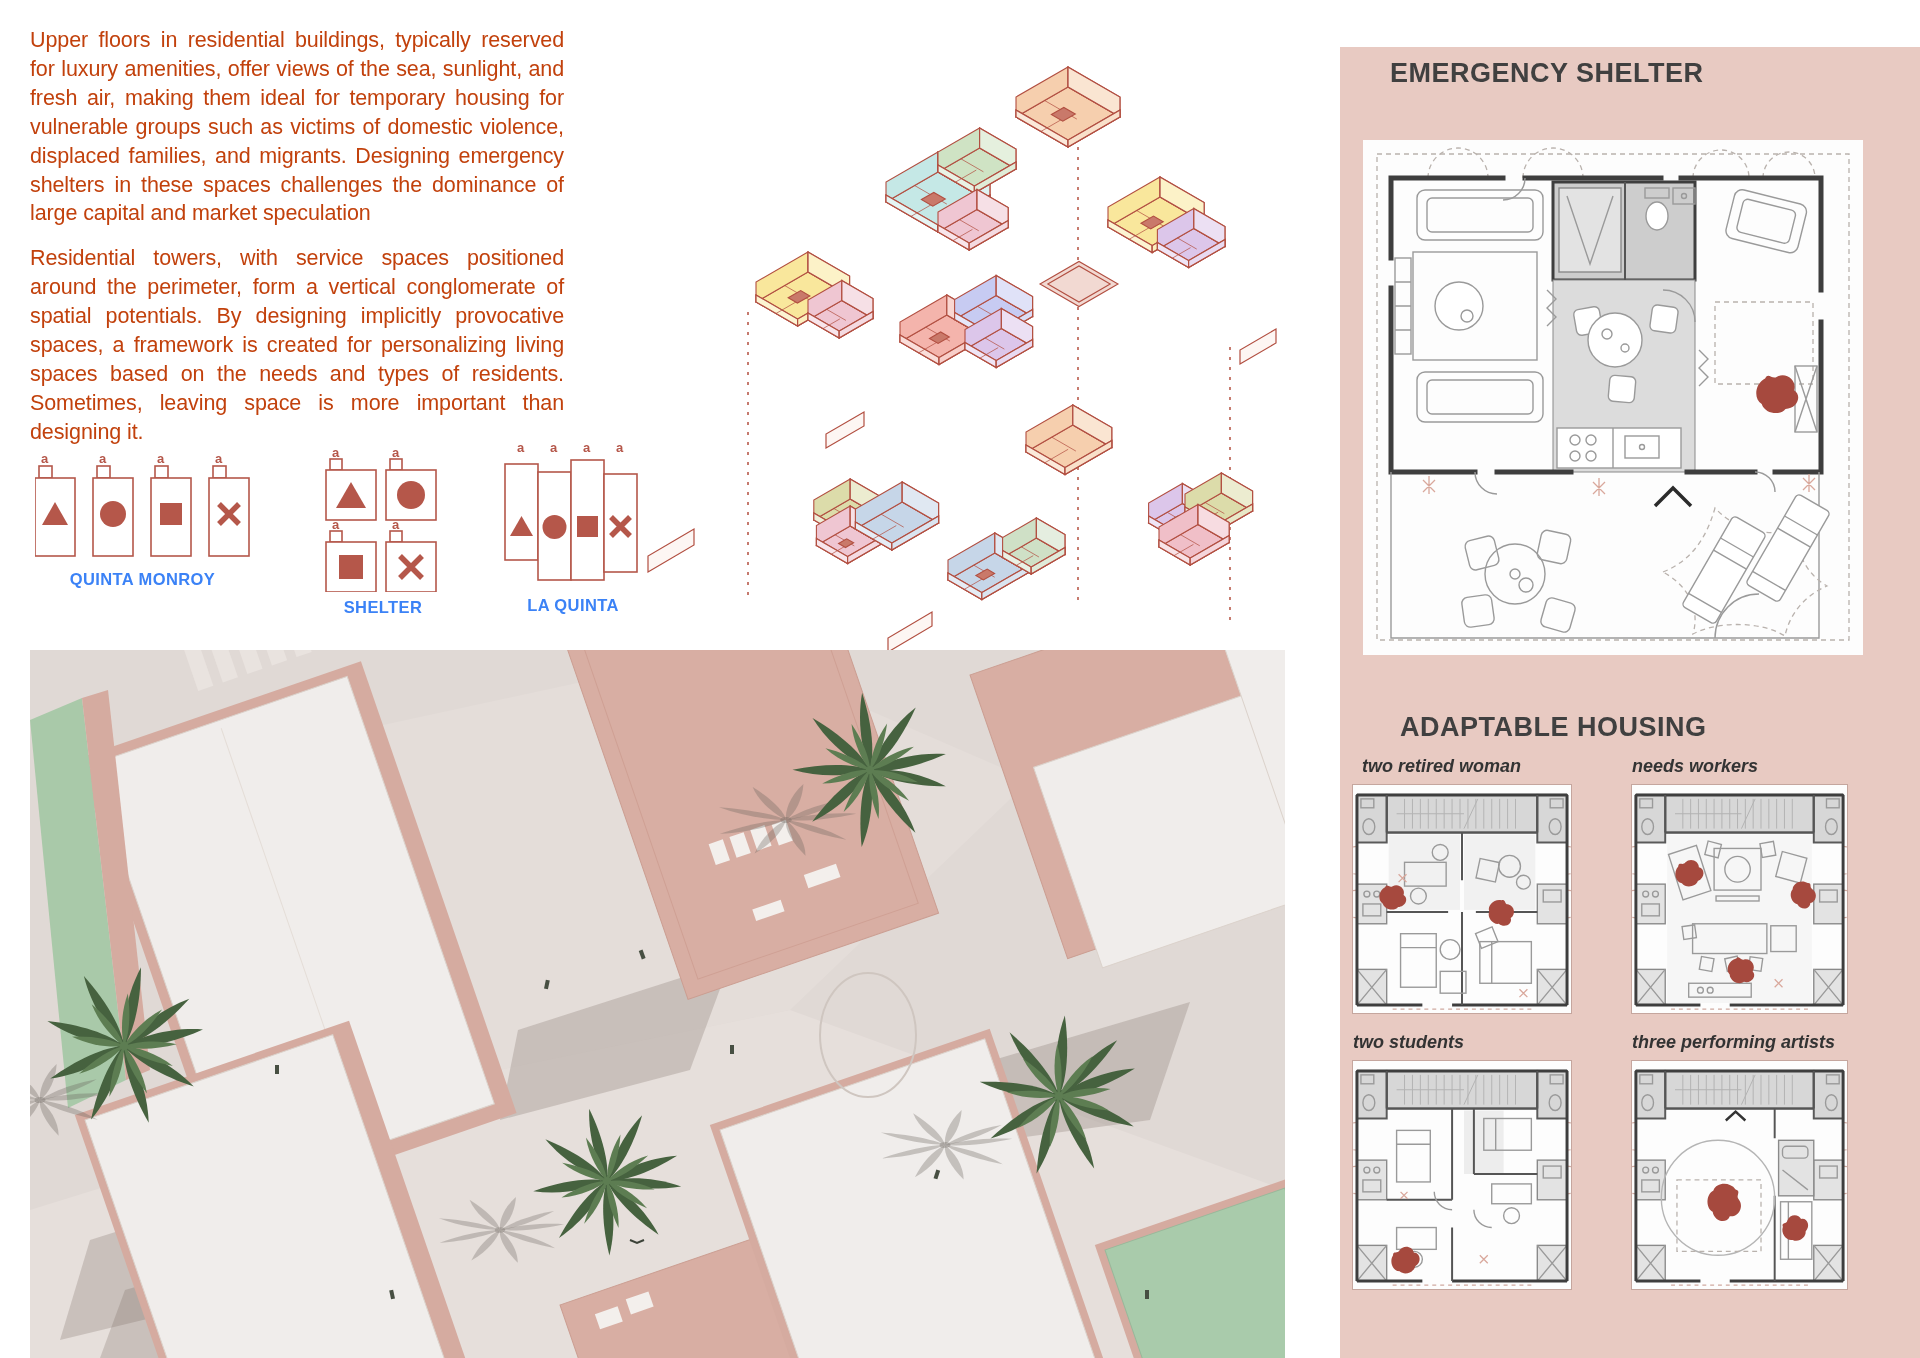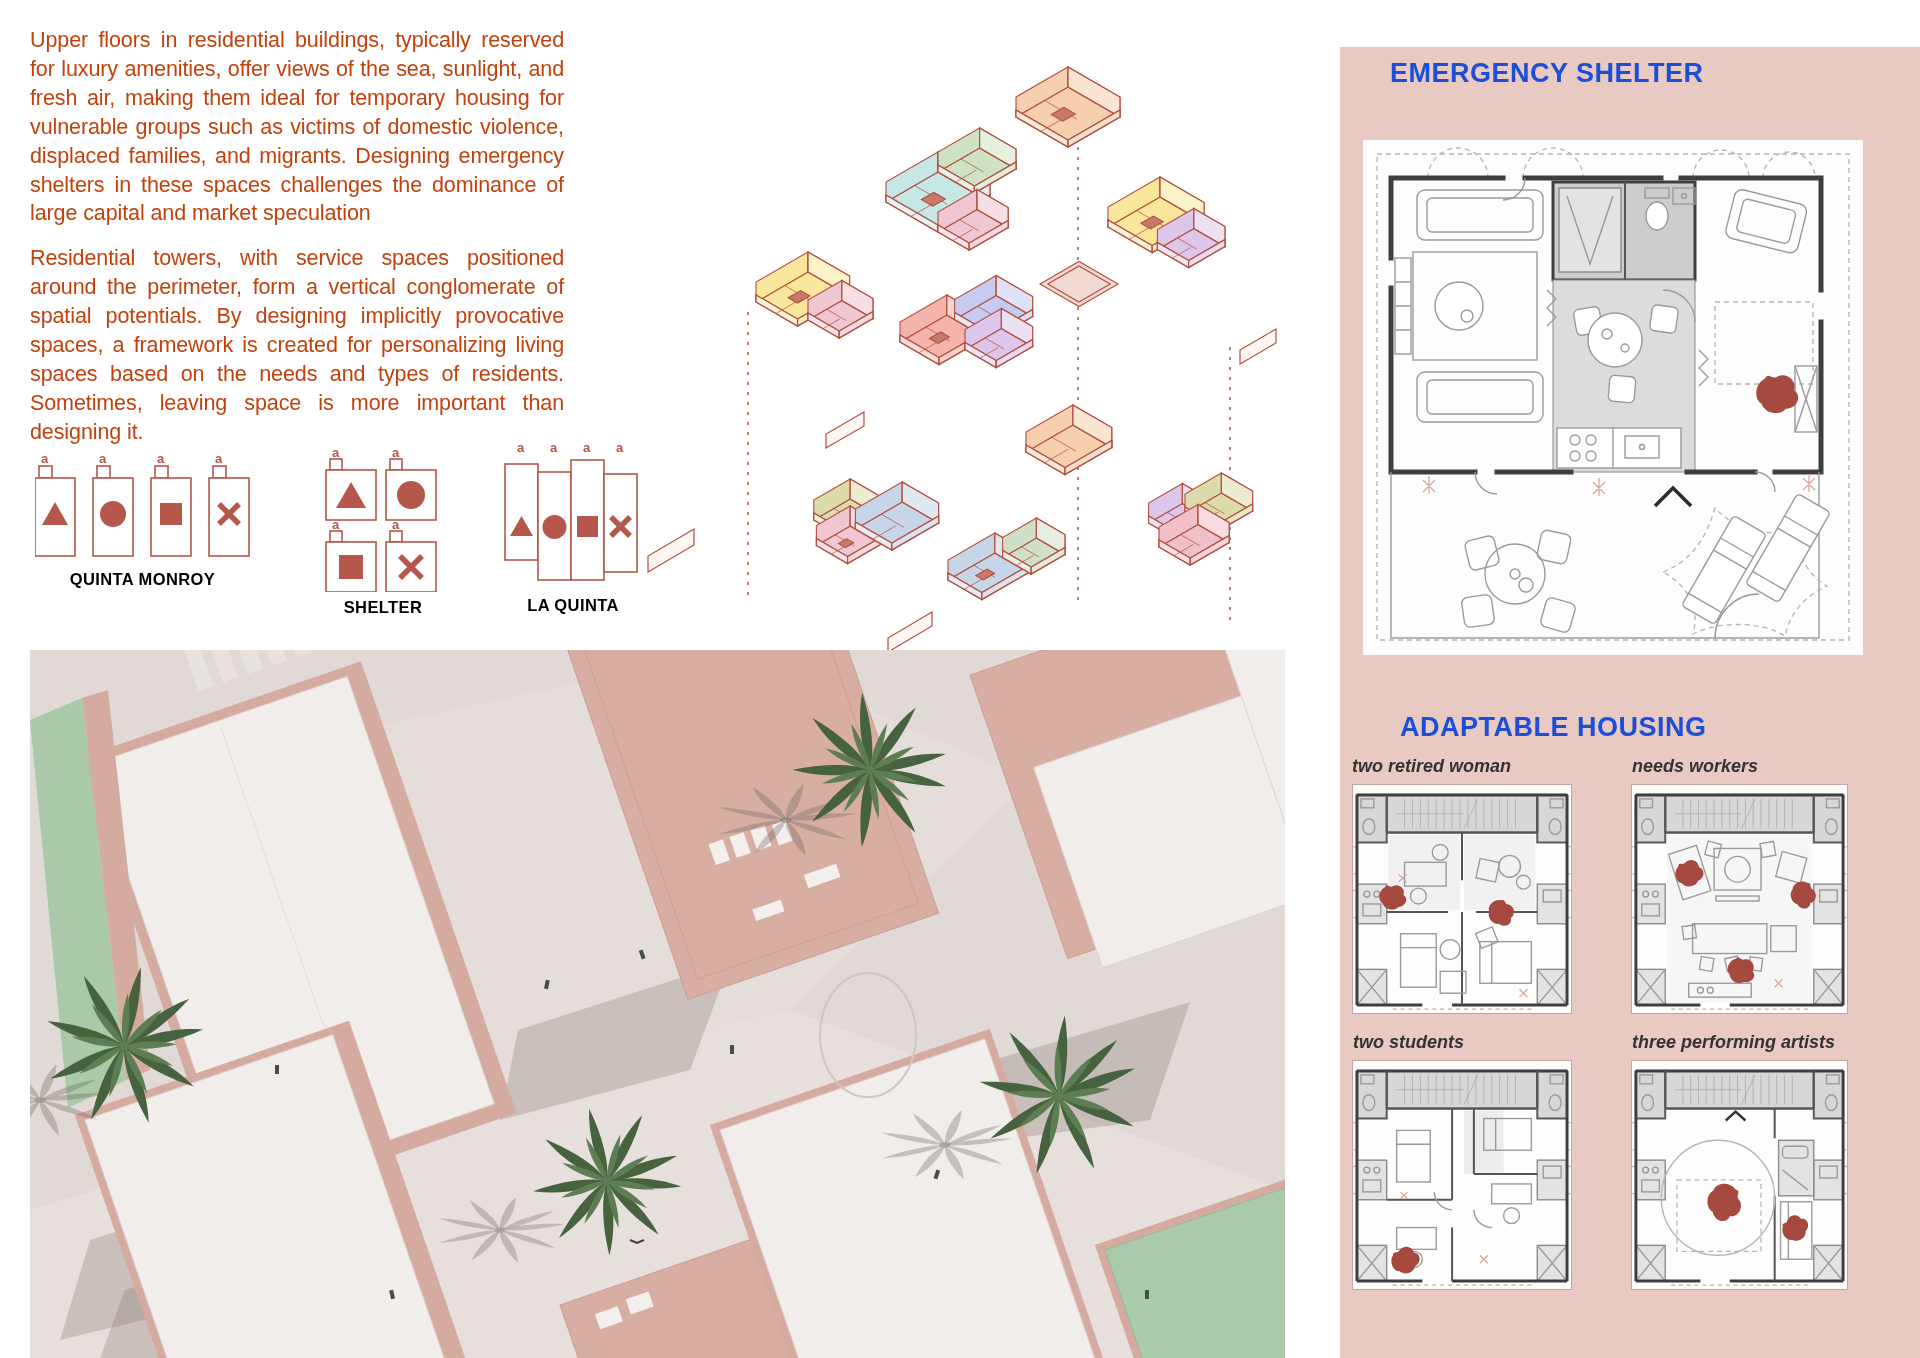--- a/index.html
+++ b/index.html
@@ -6,29 +6,29 @@
   .page{position:relative;width:1920px;height:1358px;background:#fff;overflow:hidden;
         font-family:"Liberation Sans",sans-serif;color:#3b3b3b;}
 
   
   .intro{position:absolute;left:30px;top:26px;width:534px;}
   .intro p{margin:0 0 16px 0;font-size:21.5px;line-height:1.345;text-align:justify;
            color:#c2410c;letter-spacing:-0.1px;}
 
   
   .prec-group{position:absolute;text-align:center;}
-  .prec-label{font-size:16.5px;font-weight:800;color:#000000;letter-spacing:.4px;margin-top:2px;}
+  .prec-label{font-size:16.5px;font-weight:800;color:#3b82f6;letter-spacing:.4px;margin-top:2px;}
   .prec-a{font-size:13px;font-weight:800;fill:#b5574a;font-family:"Liberation Sans",sans-serif;}
   .card-o{fill:#fff;stroke:#b5574a;stroke-width:1.6;}
   .shape-f{fill:#b5574a;}
   .shape-x{stroke:#b5574a;stroke-width:5.5;fill:none;}
 
   
   .panel{position:absolute;left:1340px;top:47px;width:580px;height:1311px;background:#e8cac2;}
-  .panel h2{position:absolute;margin:0;font-size:27px;font-weight:800;color:#1d4ed8;
+  .panel h2{position:absolute;margin:0;font-size:27px;font-weight:800;color:#404040;
             letter-spacing:.5px;font-family:"Liberation Sans",sans-serif;}
   .plan-label{position:absolute;font-size:18px;font-style:italic;font-weight:700;color:#333;}
   .plan-card{position:absolute;background:#fdfdfd;box-shadow:0 0 0 1px #c5a69e;}
   .shelter-card{position:absolute;background:#fdfdfd;}
 
   
   .w{stroke:#3e3e3e;stroke-width:5;fill:none;stroke-linecap:square;}
   .w3{stroke:#3e3e3e;stroke-width:3;fill:none;}
   .w2{stroke:#555;stroke-width:2;fill:none;}
   .thin{stroke:#9a9a9a;stroke-width:1.4;fill:none;}
@@ -557,21 +557,21 @@
           <rect x="406" y="356" width="38" height="104" rx="4" class="f"></rect>
           <path class="thin" d="M406 382 H444 M406 396 H444 M406 446 H444"></path>
         </g>
         <path class="thin" d="M352 498 A44 44 0 0 1 396 454"></path>
         <path class="plant" d="M60 340 l12 12 M72 340 l-12 12 M66 336 v18 M230 342 l12 12 M242 342 l-12 12 M236 338 v18 M440 338 l12 12 M452 338 l-12 12 M446 334 v18"></path>
       </g>
     </svg>
 
     <h2 style="left:60px;top:665px;">ADAPTABLE HOUSING</h2>
 
-    <div class="plan-label" style="left:12px;top:709px;">two retired woman</div>
+    <div class="plan-label" style="left:22px;top:709px;">two retired woman</div>
     <div class="plan-label" style="left:292px;top:709px;">needs workers</div>
     <div class="plan-label" style="left:13px;top:985px;text-align:center;">two students</div>
     <div class="plan-label" style="left:292px;top:985px;">three performing artists</div>
 
     <svg class="plan-card" style="left:13px;top:738px;" width="218" height="228" viewBox="0 0 220 230" preserveAspectRatio="none">
       <use href="#plan-frame"></use>
       <rect x="36" y="50" width="72" height="76" class="tint"></rect>
       <rect x="112" y="50" width="72" height="76" class="tint"></rect>
       <path class="w2" d="M110 48 V96 M110 128 V222 M34 128 H96 M124 128 H186"></path>
       <rect x="52" y="78" width="42" height="24" class="fn"></rect>

